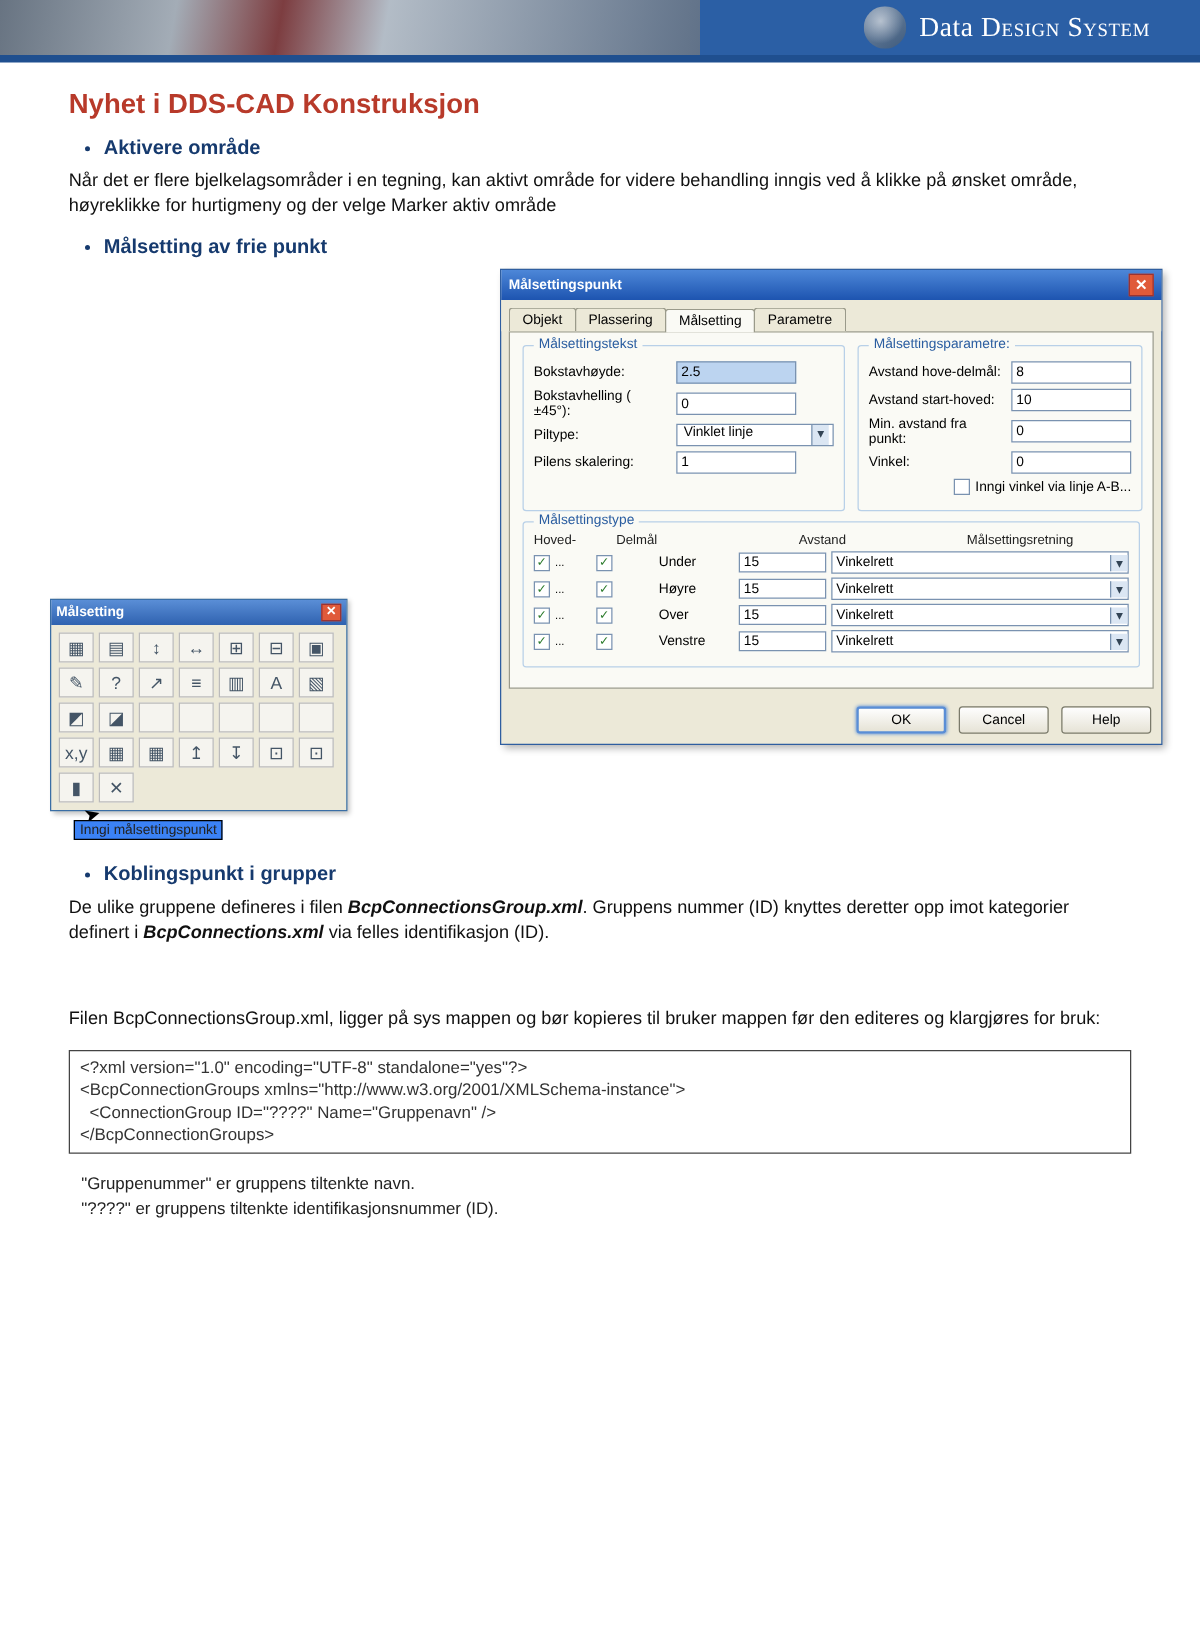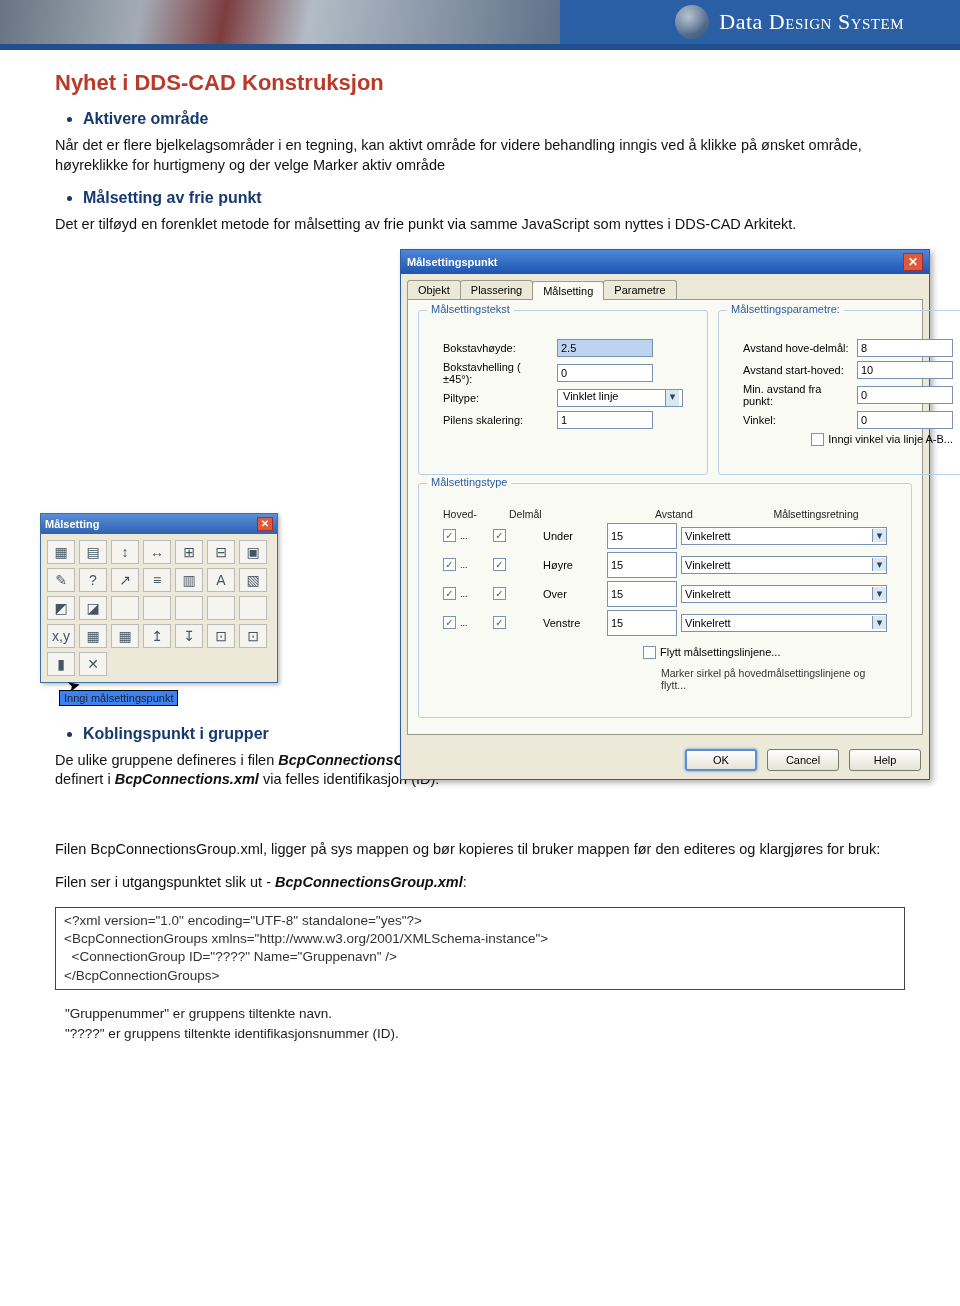--- a/index.html
+++ b/index.html
@@ -10,21 +10,21 @@
     color: #222;
   }
   .header-banner {
     height: 50px;
     background: linear-gradient(to right, #5a6b7a 0%, #8a99a8 20%, #2b5fa5 55%, #2b5fa5 100%);
     position: relative;
     border-bottom: 6px solid #1f4f8f;
     display: flex;
     align-items: center;
     justify-content: flex-end;
-    padding-right: 56px;
+    padding-right: 40px;
     color: #fff;
     overflow: hidden;
   }
   .header-banner .photo {
     position: absolute;
     left: 0; top: 0; height: 100%; width: 560px;
     background: linear-gradient(100deg, #6a7583 0%, #aab2bb 25%, #7c2e2e 40%, #c0c6cc 55%, #6a7583 100%);
     opacity: .85;
   }
   .header-banner .logo {
@@ -146,21 +146,21 @@
   .dialog .tab.active { background: #fafaf5; position: relative; top: 1px; }
   .dialog .body {
     border: 1px solid #9a9a8a;
     margin: 0 6px 6px 6px;
     background: #fafaf5;
     padding: 10px 10px 8px 10px;
   }
   .groupbox {
     border: 1px solid #b8d0e8;
     border-radius: 3px;
-    padding: 24px;
+    padding: 8px;
     margin-bottom: 8px;
     position: relative;
   }
   .groupbox .legend {
     position: absolute;
     top: -8px; left: 8px;
     background: #fafaf5;
     padding: 0 4px;
     color: #2a5da0;
     font-size: 11px;
@@ -180,21 +180,21 @@
   .frow .combo .cv { padding-left: 2px; }
   .frow .combo .arr { width: 14px; text-align: center; background: #dbe6f3; border-left: 1px solid #7a92b0; color:#345; }
   .chk { display:inline-flex; align-items:center; gap:4px; }
   .chkbox {
     width:13px; height:13px; border:1px solid #7a92b0; background:#fff;
     display:inline-flex; align-items:center; justify-content:center;
     font-size:10px; color:#2a7a2a;
   }
   .type-table .hdr { display:grid; grid-template-columns: 46px 46px 60px 70px 1fr; gap:20px; font-size:10.5px; color:#222; margin-bottom:3px; }
   .type-table .trow { display:grid; grid-template-columns: 46px 46px 60px 70px 1fr; gap:4px; align-items:center; margin:3px 0; }
-  .type-table .tin { height:26px; border:1px solid #7a92b0; background:#fff; padding:0 3px; font-size:11px; }
+  .type-table .tin { height:16px; border:1px solid #7a92b0; background:#fff; padding:0 3px; font-size:11px; }
   .type-table .tcombo { height:18px; border:1px solid #7a92b0; background:#fff; display:flex; align-items:center; justify-content:space-between; font-size:11px; }
   .type-table .tcombo .arr { width:14px; text-align:center; background:#dbe6f3; border-left:1px solid #7a92b0; color:#345; }
   .dlg-footnote { font-size:10.5px; color:#333; margin: 6px 0 2px 44px; }
   .dlg-buttons { display:flex; justify-content:flex-end; gap:10px; padding:8px; }
   .winbtn {
     width:72px; height:22px;
     border:1px solid #7a7a6a;
     background:linear-gradient(#fefefe,#e6e3d6);
     border-radius:3px;
     font-size:11px;
@@ -232,21 +232,20 @@
   <h2 class="red">Nyhet i DDS-CAD Konstruksjon</h2>
 
   <ul class="bullets">
       <li>Aktivere område</li>
     </ul>
   <p class="body">Når det er flere bjelkelagsområder i en tegning, kan aktivt område for videre behandling inngis ved å klikke på ønsket område, høyreklikke for hurtigmeny og der velge Marker aktiv område</p>
 
   <ul class="bullets">
       <li>Målsetting av frie punkt</li>
     </ul>
-  <p class="body">Det er tilføyd en forenklet metode for målsetting av frie punkt via samme JavaScript som nyttes i DDS-CAD Arkitekt.</p>
 
   <div class="illus-row">
 
     <div class="palette">
       <div class="titlebar">
         <span>Målsetting</span>
         <div class="xbtn">
             <span>✕</span>
           </div>
       </div>
@@ -408,27 +407,20 @@
               </span>
             <span class="chkbox">✓</span>
             <span>Venstre</span>
             <input class="tin" type="text" value="15" style="">
             <div class="tcombo">
                 <span style="padding-left:3px">Vinkelrett</span>
                 <span class="arr">▾</span>
               </div>
           </div>
 
-          <div style="margin:10px 0 0 200px;">
-            <span class="chk">
-              <span class="chkbox"></span>
-              <span>Flytt målsettingslinjene...</span>
-            </span>
-            <div class="dlg-footnote" style="margin-left:18px;">Marker sirkel på hovedmålsettingslinjene og flytt...</div>
-          </div>
         </div>
 
       </div>
       <div class="dlg-buttons">
         <div class="winbtn default">OK</div>
         <div class="winbtn">Cancel</div>
         <div class="winbtn">Help</div>
       </div>
     </div>
 
@@ -437,23 +429,20 @@
   <ul class="bullets">
       <li>Koblingspunkt i grupper</li>
     </ul>
   <p class="body">
     <span>De ulike gruppene defineres i filen </span><span class="file">BcpConnectionsGroup.xml</span><span>. Gruppens nummer (ID) knyttes deretter opp imot kategorier definert i </span><span class="file">BcpConnections.xml</span><span> via felles identifikasjon (ID).</span>
   </p>
 
   <div style="height:30px"></div>
 
   <p class="body">Filen BcpConnectionsGroup.xml, ligger på sys mappen og bør kopieres til bruker mappen før den editeres og klargjøres for bruk:</p>
-  <p class="body">
-    <span>Filen ser i utgangspunktet slik ut - </span><span class="file">BcpConnectionsGroup.xml</span><span>:</span>
-  </p>
 
   <div class="xml-box">&lt;?xml version="1.0" encoding="UTF-8" standalone="yes"?&gt;
 &lt;BcpConnectionGroups xmlns="http://www.w3.org/2001/XMLSchema-instance"&gt;
   &lt;ConnectionGroup ID="????" Name="Gruppenavn" /&gt;
 &lt;/BcpConnectionGroups&gt;</div>
 
   <div class="foot-notes">
     <div>"Gruppenummer" er gruppens tiltenkte navn.</div>
     <div>"????" er gruppens tiltenkte identifikasjonsnummer (ID).</div>
   </div>

